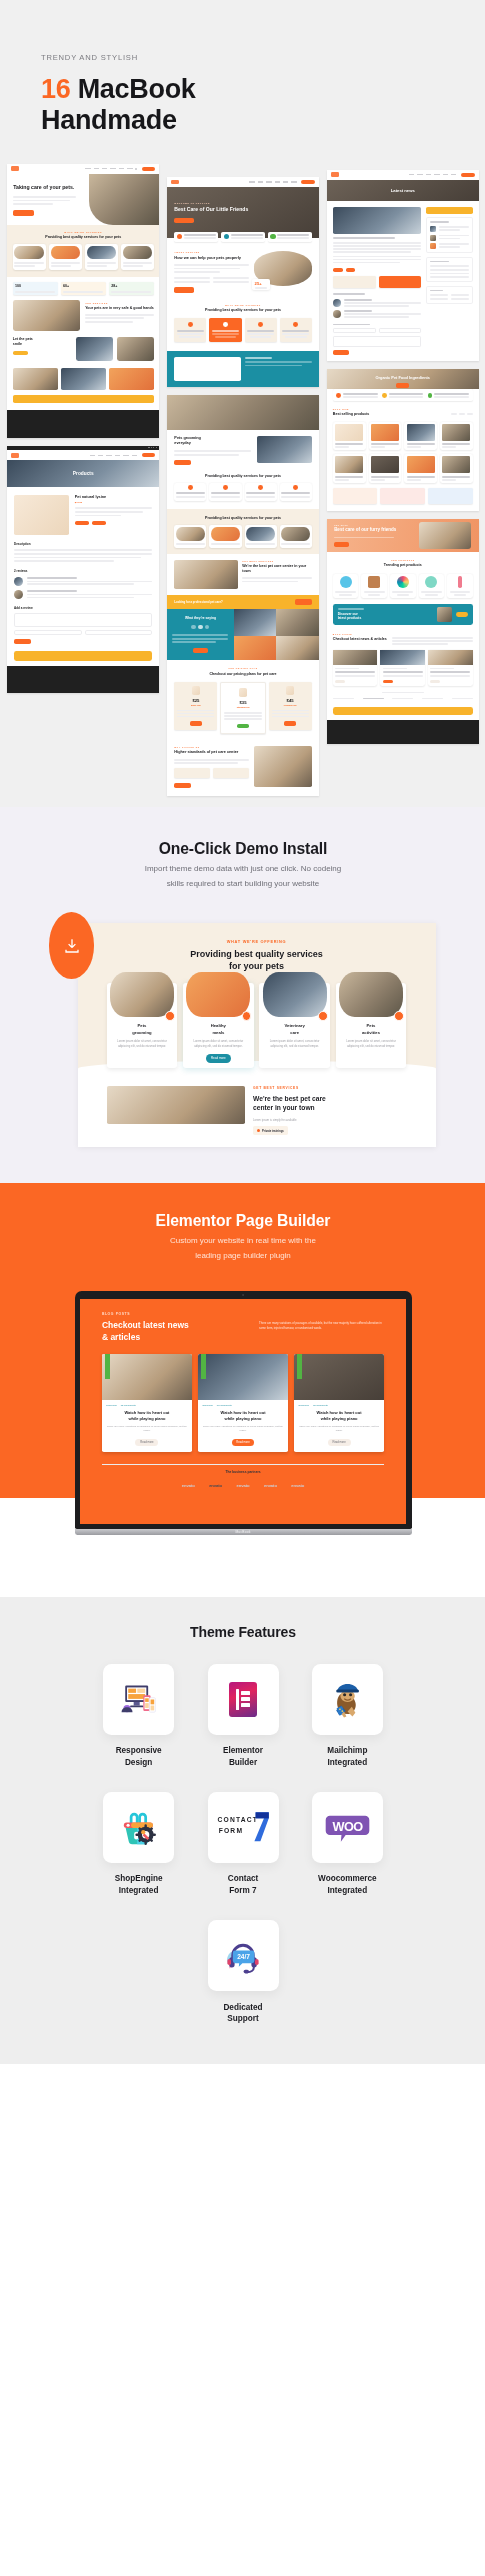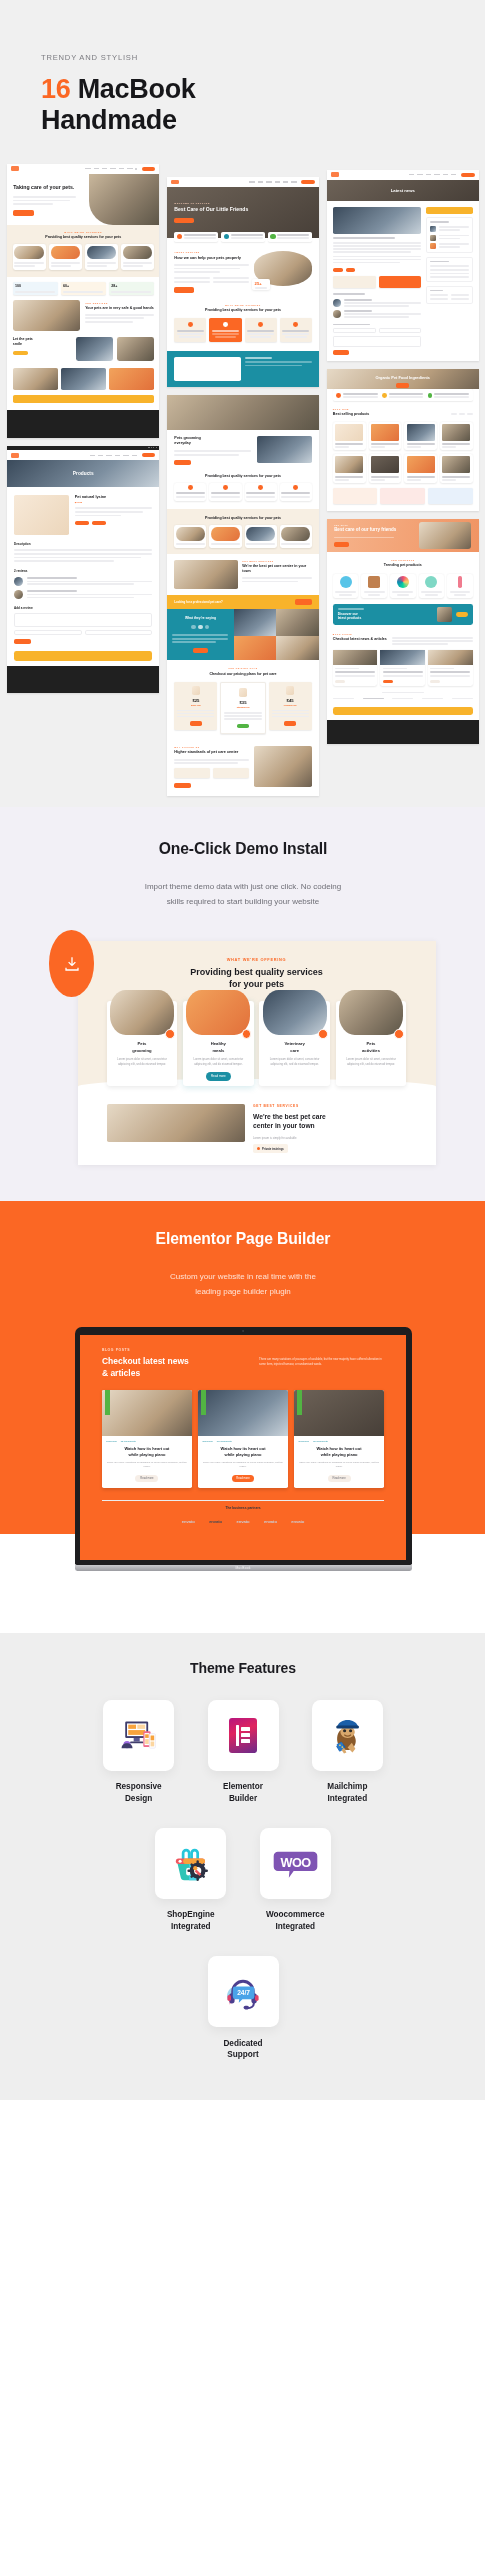--- a/index.html
+++ b/index.html
@@ -76,21 +76,21 @@
 
   .mini-h { font-size:3px;font-weight:700;color:#17171a;line-height:1.35;}
   .mini-h.w { color:#fff; }
 
   .svc-card { background:#fff;border-radius:2.4px;box-shadow:0 0.6px 1.8px rgba(0,0,0,.09); padding:1.8px 1.8px 3px;flex:1;}
   .svc-img { height:13.3px;border-radius:7.3px/8.5px; }
 
   
   .sec-demo { background:#f2f0f6; padding:33px 0 36px; text-align:center; }
   .h2 { font-size:15.7px;font-weight:700;color:#1b1b20;letter-spacing:-0.1px;}
-  .sub { margin-top:22px;font-size:8px;line-height:1.85;color:#6f6f77; }
+  .sub { margin-top:4px;font-size:8px;line-height:1.85;color:#6f6f77; }
   .demo-wrap { position:relative; margin:31.5px auto 0; width:385px; }
   .dl-badge {
     position:absolute; left:-1.2px; top:-11px; width:45px;height:67px;
     border-radius:22.4px/33px; background:#fb6724; z-index:3;
     display:flex;align-items:center;justify-content:center;
   }
   .dl-badge svg { width:18px;height:18px;fill:none;stroke:#fff;stroke-width:1.7; }
   .demo-shot {
     margin-left:27px; background:#fff; overflow:hidden;
     box-shadow:0 1.2px 6px rgba(0,0,0,.07); text-align:left;
@@ -1162,20 +1162,33 @@
               <circle cx="44" cy="42" r="6" fill="#fff"></circle>
           <path d="M44 27v5M44 52v5M29 42h5M54 42h5M34 32l3.5 3.5M50.5 48.5L54 52M54 32l-3.5 3.5M37.5 48.5L34 52" stroke="#2d3142" stroke-width="4" stroke-linecap="round"></path>
           <path d="M42 40l8 8-3 3-8-8z" fill="#f0575f"></path>
           <circle cx="40" cy="38" r="3.5" fill="#f8a33c"></circle>
         </svg>
       </div>
       <div class="flabel"><span>ShopEngine</span><br><span>Integrated</span></div>
     </div>
     <div class="fitem">
       <div class="ficon">
+        <div class="g-cf7">
+          <span class="t1">CONTACT</span>
+          <span class="t2">FORM</span>
+          <svg class="sev" viewBox="0 0 30 52">
+            <path d="M6 2h22v10L14 50H4L20 12H6z" fill="#2f6bdc"></path>
+            <path d="M6 2h22v10H6z" fill="#12329a"></path>
+          </svg>
+        </div>
+      </div>
+      <div class="flabel"><span>Contact</span><br><span>Form 7</span></div>
+    </div>
+    <div class="fitem">
+      <div class="ficon">
         <svg width="45" height="31.5" viewBox="0 0 74 52">
           <path d="M8 6h58a7 7 0 0 1 7 7v18a7 7 0 0 1-7 7H34l-8 11 1-11H8a7 7 0 0 1-7-7V13a7 7 0 0 1 7-7z" fill="#7f54b3"></path>
           <text x="37" y="31" font-family="'Liberation Sans',sans-serif" font-size="21" font-weight="700" fill="#fff" text-anchor="middle" letter-spacing="-1">WOO</text>
         </svg>
       </div>
       <div class="flabel"><span>Woocommerce</span><br><span>Integrated</span></div>
     </div>
   </div>
 
   <div class="frow">

